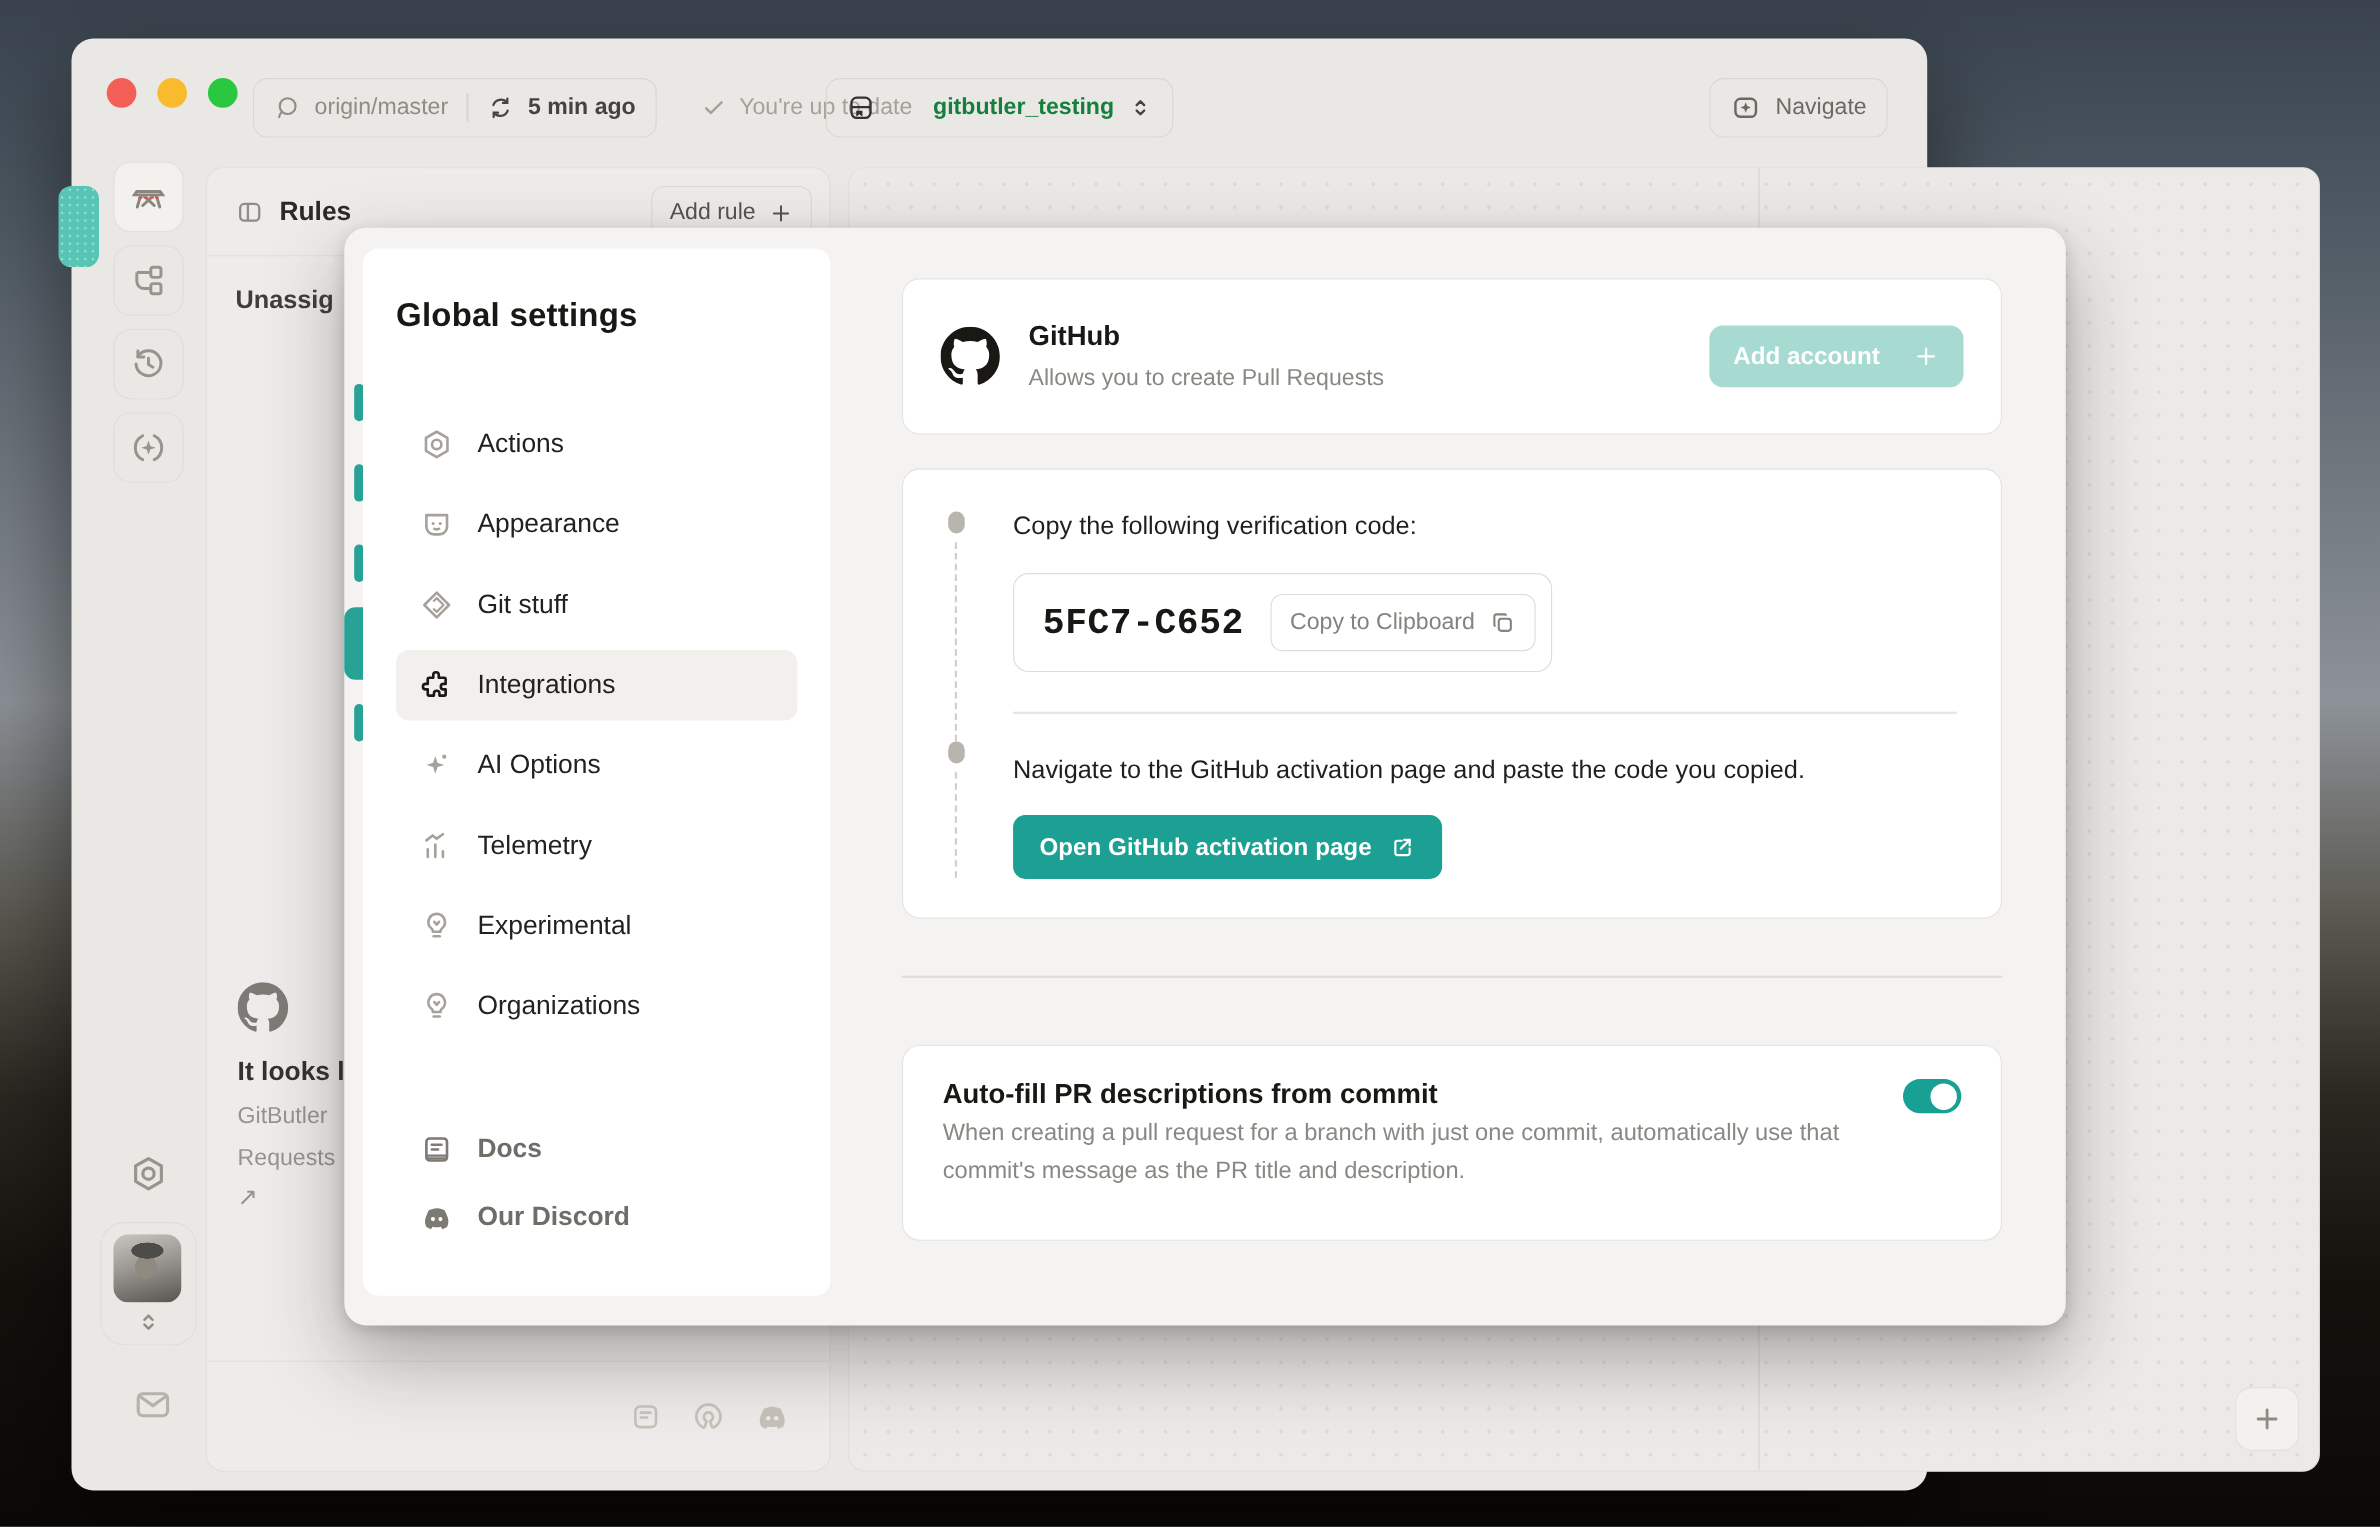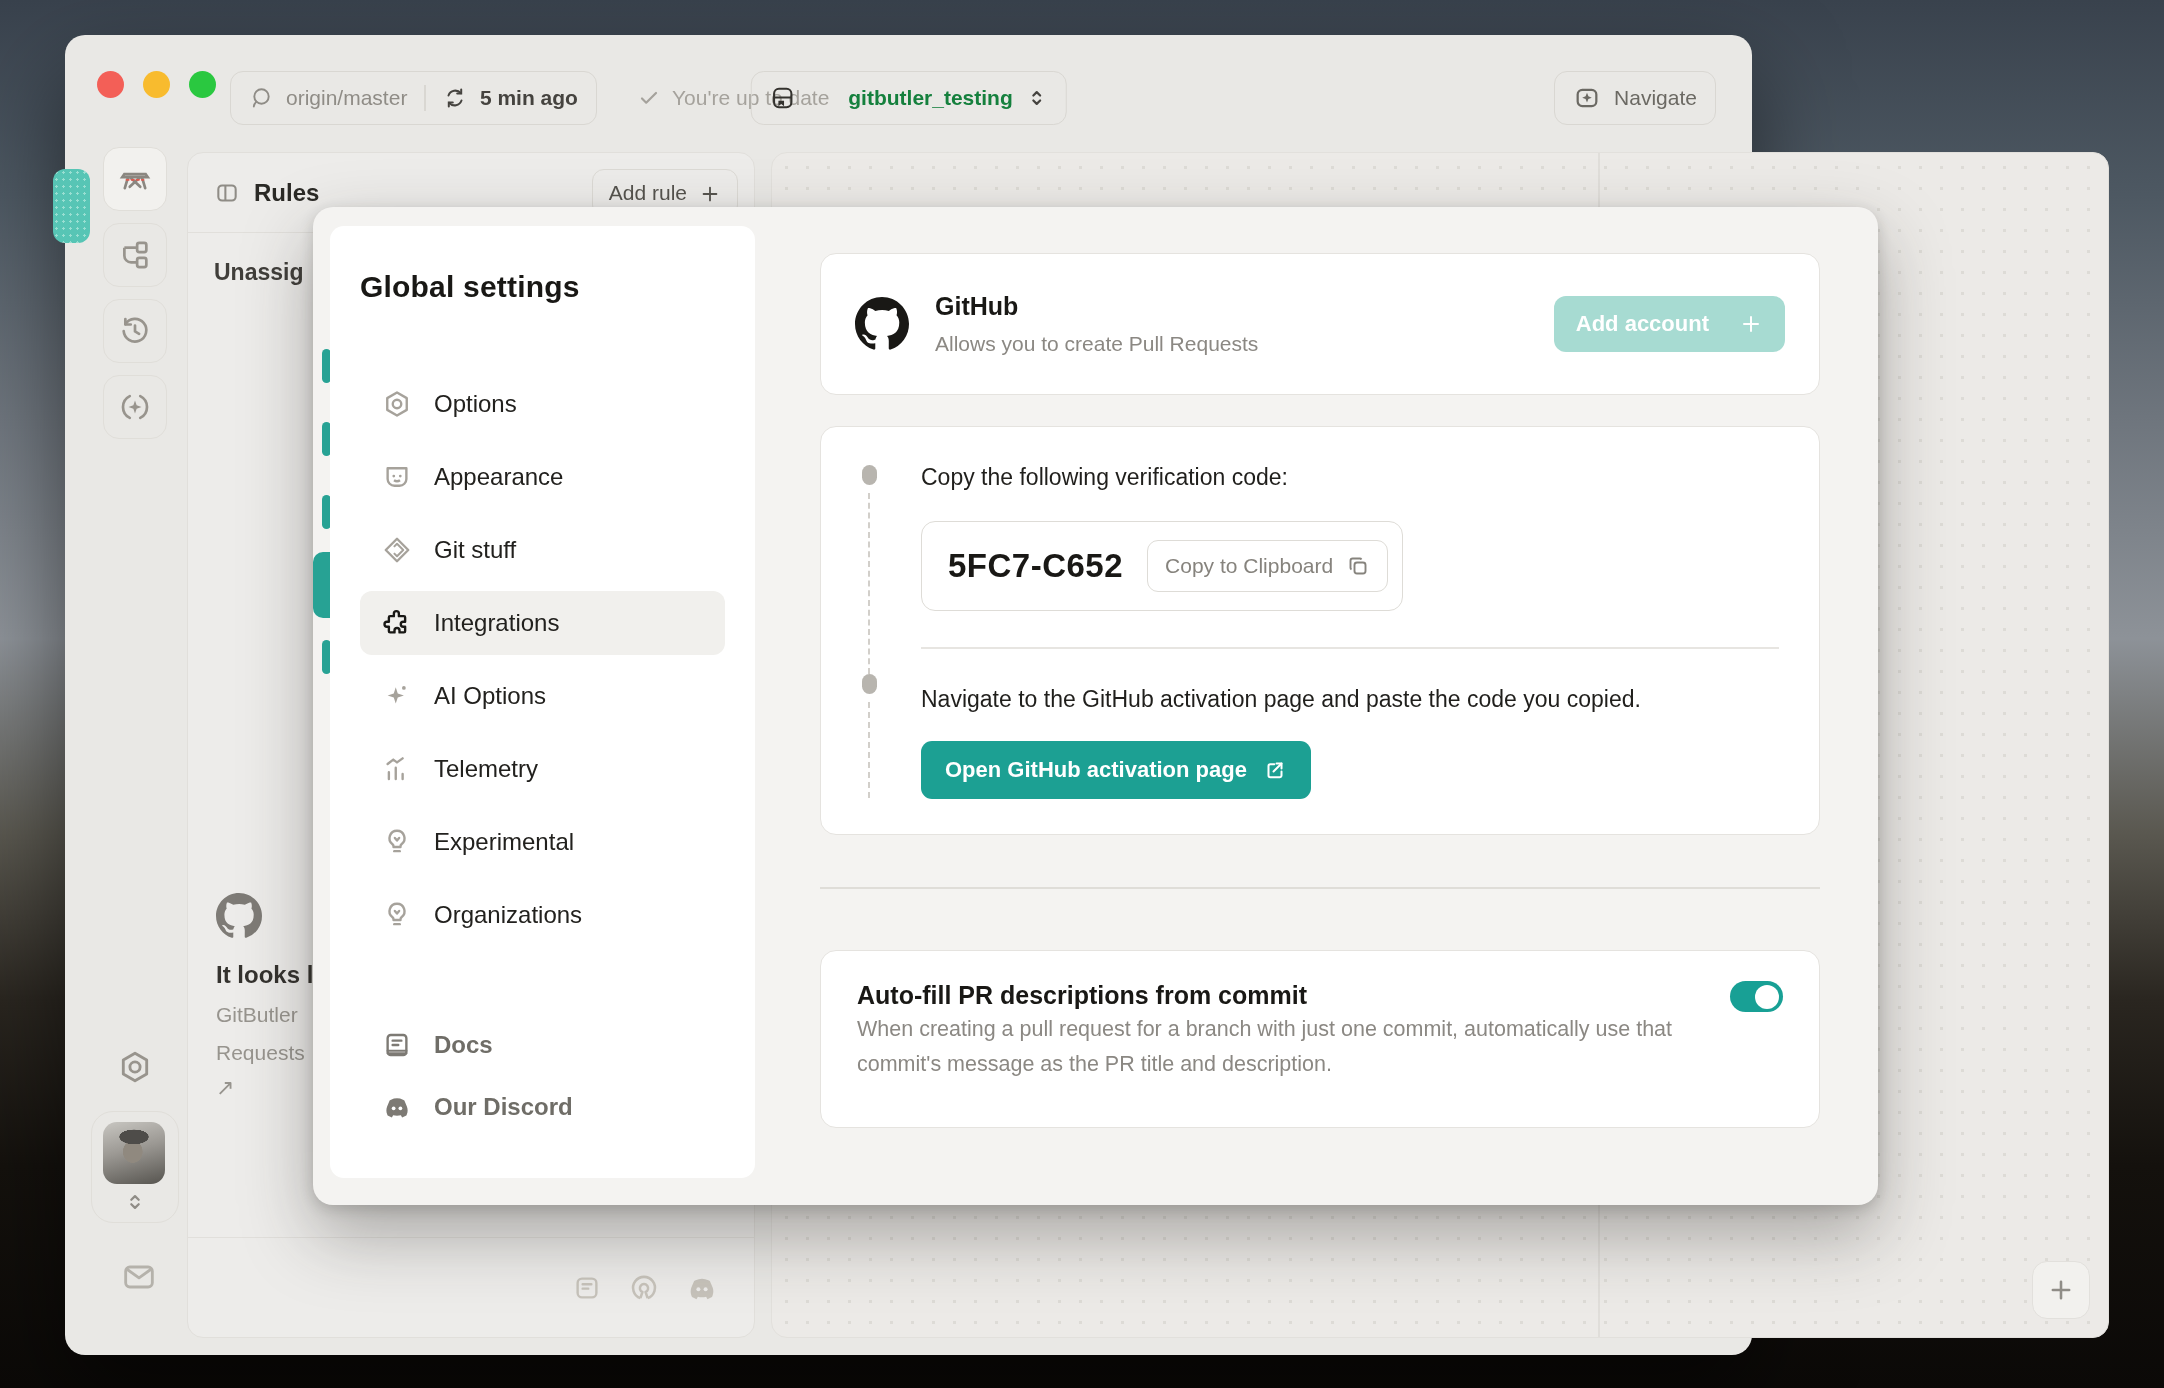--- a/index.html
+++ b/index.html
@@ -143,21 +143,21 @@
   .steps-card { position:absolute; left:0; top:219px; width:1000px; height:409px; padding:36px 40px; }
   .step-row { display:flex; gap:44px; }
   .dotcol { width:16px; display:flex; flex-direction:column; align-items:center; }
   .stepdot { width:15px; height:20px; border-radius:8px; background:#b8b5af; flex:none; margin-top:2px; }
   .dashline { width:0; flex:1; border-left:2px dashed #d2cfca; margin-top:8px; }
   .step-text { font-size:23px; color:#201f1c; padding-top:1px; }
   .code-box {
     margin:30px 0 0 60px; display:inline-flex; align-items:center; gap:24px;
     border:1.5px solid #dedcd7; border-radius:14px; padding:18px 14px 18px 26px; width:max-content;
   }
-  .code { font-size:33px; font-weight:800; color:#191815; letter-spacing:.5px; font-family:Liberation Sans, sans-serif; }
+  .code { font-size:33px; font-weight:800; color:#191815; letter-spacing:.5px; font-family:Liberation Mono, monospace; }
   .copy-btn { display:flex; align-items:center; gap:13px; border:1.5px solid #dedcd7; border-radius:11px;
               padding:13px 17px; font-size:21px; color:#86837d; background:#fff; }
   .steps-divider { height:1.5px; background:#e7e5e1; margin:36px 0 36px 60px; }
   .open-btn {
     margin:28px 0 0 60px; display:inline-flex; align-items:center; gap:16px;
     background:#1ca093; color:#fff; font-size:22px; font-weight:600; border:none;
     border-radius:11px; padding:16px 24px;
   }
 
   .section-divider { position:absolute; left:0; top:680px; width:1000px; height:1.5px; background:#dfddd8; }
@@ -391,21 +391,21 @@
       <div class="modal-title">Global settings</div>
 
       <div class="nav">
         <div class="nav-item">
           <span class="ic">
             <svg width="30" height="30" viewBox="0 0 24 24" fill="none" stroke="currentColor" stroke-width="1.9" stroke-linejoin="round">
               <path d="M12 2.8l7.8 4.5v9.4L12 21.2l-7.8-4.5V7.3z"></path>
                 <circle cx="12" cy="12" r="3.4"></circle>
             </svg>
           </span>
-          <span>Options</span>
+          <span>Actions</span>
         </div>
         <div class="nav-item">
           <span class="ic">
             <svg width="30" height="30" viewBox="0 0 24 24" fill="none" stroke="currentColor" stroke-width="1.9" stroke-linejoin="round">
               <path d="M4.5 5h15v8.5a5.5 5.5 0 0 1-5.5 5.5h-4a5.5 5.5 0 0 1-5.5-5.5z"></path>
               <circle cx="9.4" cy="11.2" r="1.1" fill="currentColor" stroke="none"></circle>
               <circle cx="14.6" cy="11.2" r="1.1" fill="currentColor" stroke="none"></circle>
               <path d="M9.6 14.6c1.4 1 3.4 1 4.8 0"></path>
             </svg>
           </span>

